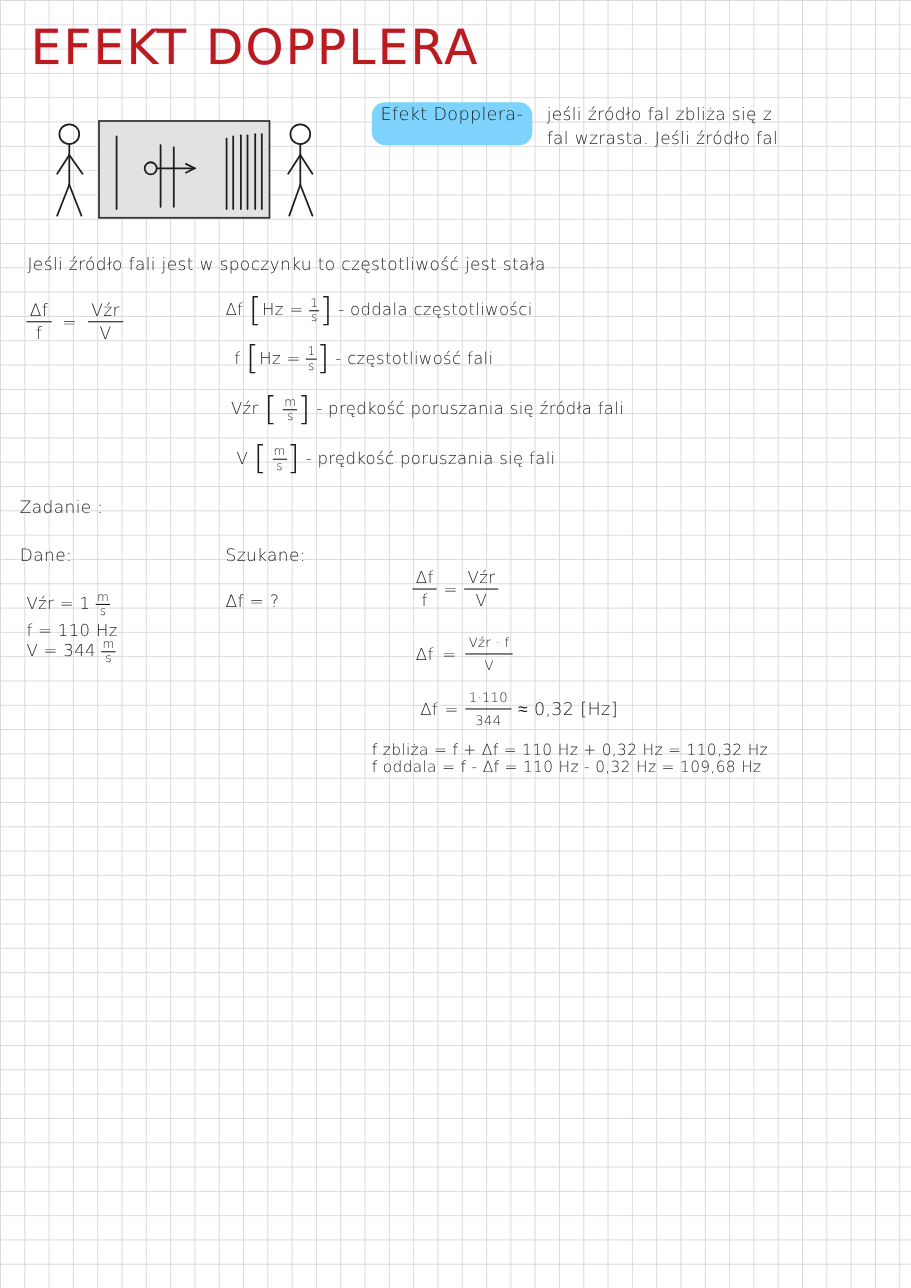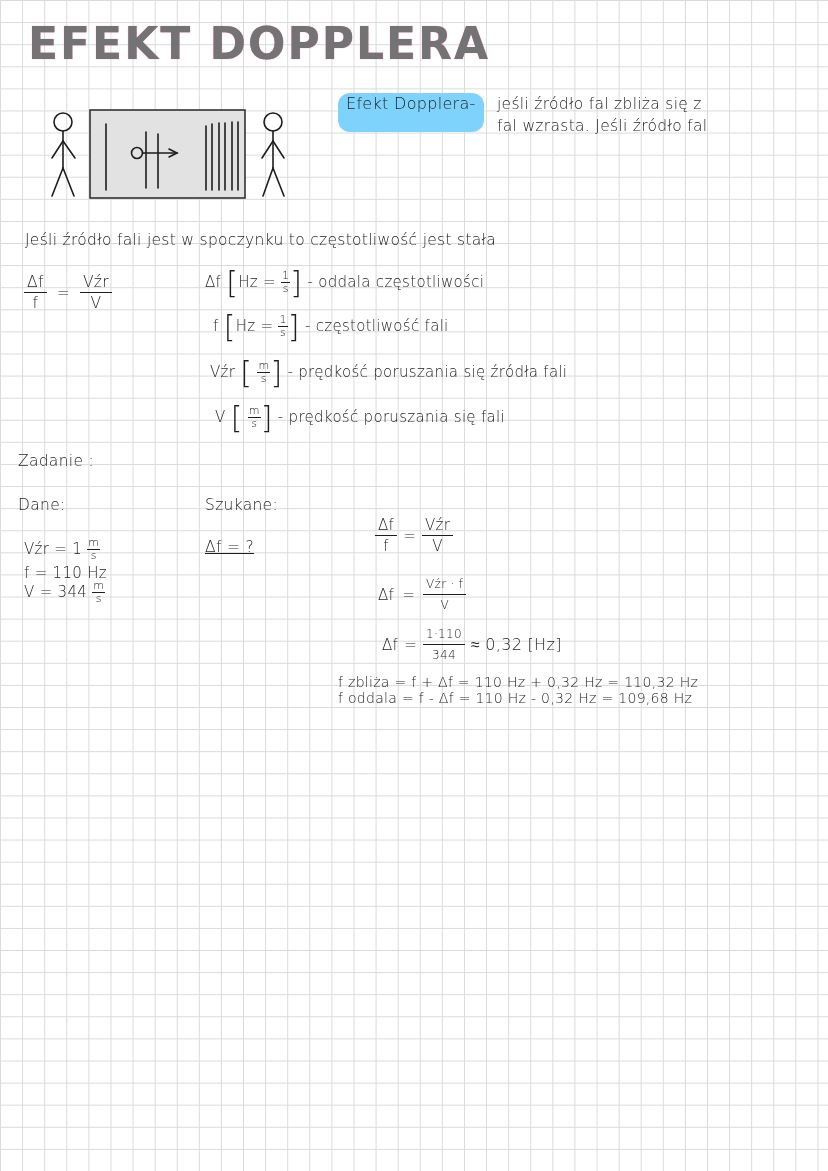--- a/index.html
+++ b/index.html
@@ -11,22 +11,22 @@
       linear-gradient(to bottom, #dadada 1px, transparent 1px);
     background-size: 22.1px 22.1px;
     background-position: 0px 0px;
     font-family: "DejaVu Sans", sans-serif;
     color: #1e1e1e;
   }
   .abs { position: absolute; white-space: nowrap; }
   .hand { font-family: "DejaVu Sans", sans-serif; font-weight: 300; letter-spacing: 0.3px; }
 
   .title {
-    left: 28px; top: 18px; font-size: 44px; font-weight: bold;
-    color: #737373; letter-spacing: 2px;
+    left: 28px; top: 18px; font-size: 44px; font-weight: normal;
+    color: #b91c1c; letter-spacing: 2px;
     font-family: "DejaVu Sans", sans-serif;
     text-shadow: 0 0 1px #f55cb8;
   }
 
   .def-label {
     left: 338px; top: 93px; font-size: 16px;
     background: #7dd3fc; border-radius: 12px; padding: 1px 8px 19px 8px;
   }
   .def-text {
     left: 497px; top: 93px; font-size: 15.5px; line-height: 22px; white-space: normal; width: 310px;
@@ -162,21 +162,21 @@
 </div>
 <div class="abs hand" style="left:24px; top:564px; font-size:15px;">f = 110 Hz</div>
 <div class="abs hand" style="left:24px; top:580px; font-size:15px;">
   <span>V = 344</span>
   <span class="small-frac">
       <span class="num">m</span>
       <span class="den">s</span>
     </span>
 </div>
 
-<div class="abs hand" style="left:205px; top:538px; font-size:15.5px;text-decoration:underline;">Δf = ?</div>
+<div class="abs hand" style="left:205px; top:538px; font-size:15.5px;">Δf = ?</div>
 
 <div class="abs hand" style="left:375px; top:515px; font-size:15px; display:flex; align-items:center; gap:6px;">
   <span class="frac">
       <span class="num">Δf</span>
       <span class="den">f</span>
     </span>
   <span>=</span>
   <span class="frac">
       <span class="num">Vźr</span>
       <span class="den">V</span>

